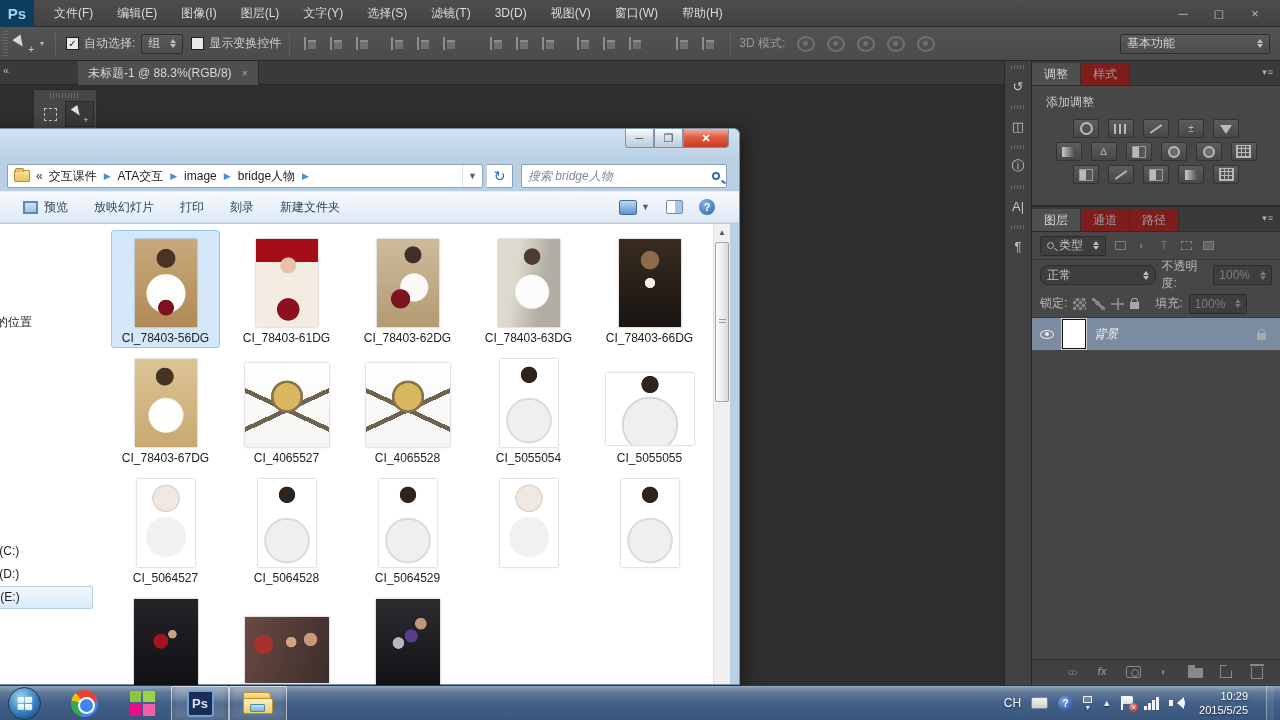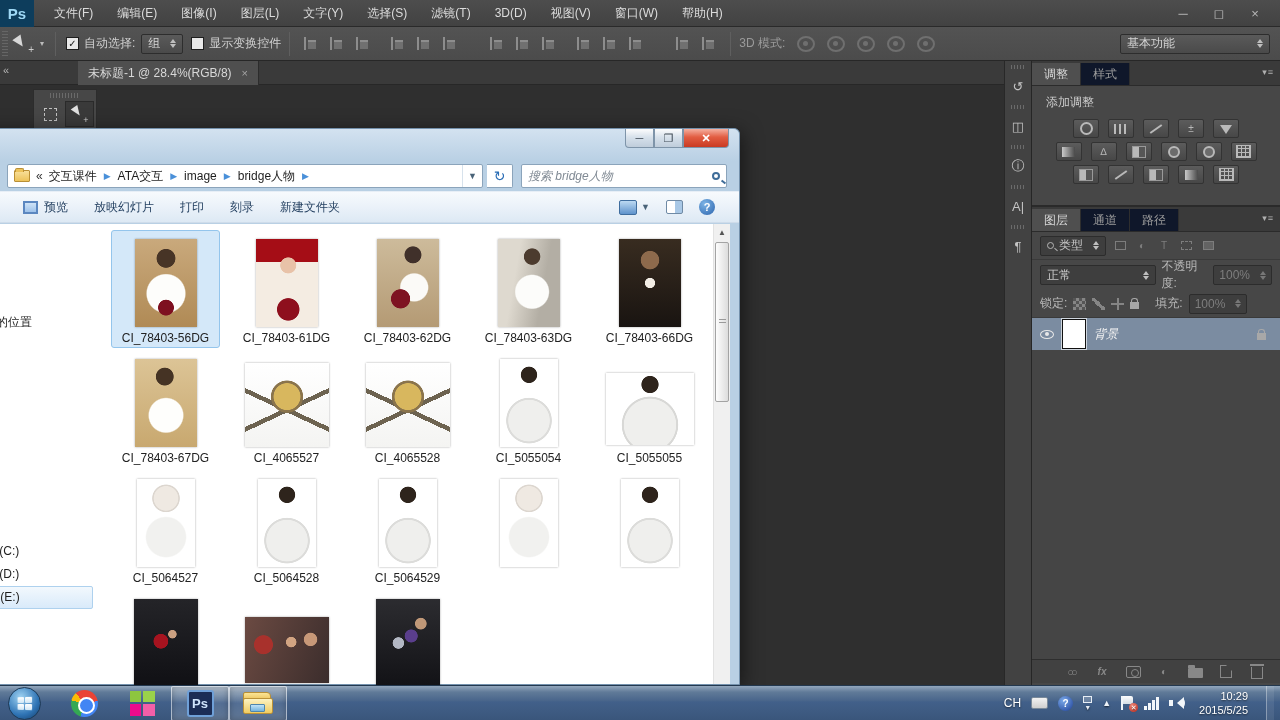--- a/index.html
+++ b/index.html
@@ -51,21 +51,21 @@
 
   
   #dockstrip{position:absolute;right:249px;top:0;width:27px;height:624px;background:#424242;border-left:1px solid #282828;color:#c9c9c9;}
   #dockstrip .dgrip{height:4px;margin:4px 6px 2px;background:repeating-linear-gradient(90deg,#6b6b6b 0 1px,transparent 1px 3px);}
   #dockstrip .dico{height:30px;display:flex;align-items:center;justify-content:center;font-size:13px;color:#c4c4c4;}
   #expandR{position:absolute;right:252px;top:2px;color:#b5b5b5;font-size:10px;}
 
   
   #panels{position:absolute;right:0;top:0;width:249px;height:624px;background:#474747;border-left:1px solid #262626;color:#cfcfcf;}
   .ptabs{height:25px;background:#3a3a3a;display:flex;align-items:flex-end;border-bottom:1px solid #2b2b2b;position:relative;}
-  .ptab{height:22px;padding:0 12px;display:flex;align-items:center;color:#9b9b9b;background:#0f172a;border-right:1px solid #2e2e2e;}
+  .ptab{height:22px;padding:0 12px;display:flex;align-items:center;color:#9b9b9b;background:#7f1d1d;border-right:1px solid #2e2e2e;}
   .ptab.on{background:#4f4f4f;color:#d6d6d6;}
   .pmenu{position:absolute;right:6px;top:6px;color:#b0b0b0;font-size:9px;letter-spacing:1px;}
   #adjpanel{height:146px;border-bottom:2px solid #2a2a2a;}
   #addadj{padding:8px 0 4px 14px;color:#cdcdcd;}
   .adjrow{display:flex;justify-content:center;gap:9px;margin:4px 0;}
   .aicon{width:26px;height:19px;background:linear-gradient(#5c5c5c,#474747);border:1px solid #333;border-radius:2px;position:relative;display:flex;align-items:center;justify-content:center;color:#b9b9b9;font-size:10px;}
   .sh-sun::before{content:"";width:9px;height:9px;border:2px solid #b9b9b9;border-radius:50%;}
   .sh-bars::before{content:"";width:14px;height:10px;background:repeating-linear-gradient(90deg,#b9b9b9 0 2px,transparent 2px 5px);}
   .sh-diag::before{content:"";width:14px;height:2px;background:#b9b9b9;transform:rotate(-35deg);}
   .sh-pm::before{content:"±";}
@@ -78,21 +78,21 @@
 
   #layerspanel{display:flex;flex-direction:column;height:476px;}
   .lrow{display:flex;align-items:center;padding:0 8px;gap:6px;}
   #lfilter{height:28px;border-bottom:1px solid #3a3a3a;}
   .seldrop{background:#3e3e3e;border:1px solid #2c2c2c;border-radius:2px;height:20px;display:inline-flex;align-items:center;padding:0 6px;color:#c7c7c7;}
   .mag{display:inline-block;width:7px;height:7px;border:1px solid #b5b5b5;border-radius:50%;position:relative;margin-right:5px;}
   .mag::after{content:"";position:absolute;left:6px;top:6px;width:4px;height:1px;background:#b5b5b5;transform:rotate(40deg);}
   .fico{width:16px;height:14px;display:flex;align-items:center;justify-content:center;color:#8b8b8b;font-size:10px;opacity:.8;}
   .fbox{width:11px;height:9px;border:1px solid #8b8b8b;}
   #lblend{height:30px;}
-  #lblend .seldrop{width:128px;justify-content:space-between;}
+  #lblend .seldrop{width:128px;justify-content:space-between;border-radius:8px;}
   .dimlbl{color:#b9b9b9;}
   .dimval{background:#3e3e3e;border:1px solid #2c2c2c;border-radius:2px;height:20px;display:inline-flex;align-items:center;padding:0 5px;color:#7e7e7e;}
   .dimval .updn::before{border-bottom-color:#777;}
   .dimval .updn::after{border-top-color:#777;}
   #llock{height:28px;border-bottom:1px solid #3a3a3a;}
   .lkico{width:13px;height:12px;opacity:.75;}
   .lk-ch{background:repeating-conic-gradient(#9a9a9a 0 25%,#5a5a5a 0 50%) 0 0/6px 6px;}
   .lk-br{background:linear-gradient(45deg,transparent 40%,#9a9a9a 40% 60%,transparent 60%);}
   .lk-mv{background:linear-gradient(#9a9a9a,#9a9a9a) 50% 0/2px 100% no-repeat,linear-gradient(#9a9a9a,#9a9a9a) 0 50%/100% 2px no-repeat;}
   .lock{width:9px;height:7px;background:#a8a8a8;position:relative;margin-top:4px;}
@@ -280,21 +280,21 @@
   <span class="psdrop" id="wsdrop">
       <span>基本功能</span>
       <span class="updn"></span>
     </span>
 </div>
 
 <div id="main">
   <div id="tabbar">
     <span id="collapseL">«</span>
     <div class="doctab">
-      <span>未标题-1 @ 28.4%(RGB/8)</span>
+      <span>未标题-1 @ 88.3%(RGB/8)</span>
       <span class="x">×</span>
     </div>
   </div>
 
   <div id="tools">
     <div class="tgrip"></div>
     <div class="trow">
       <span class="tool">
           <span class="marq"></span>
         </span>

